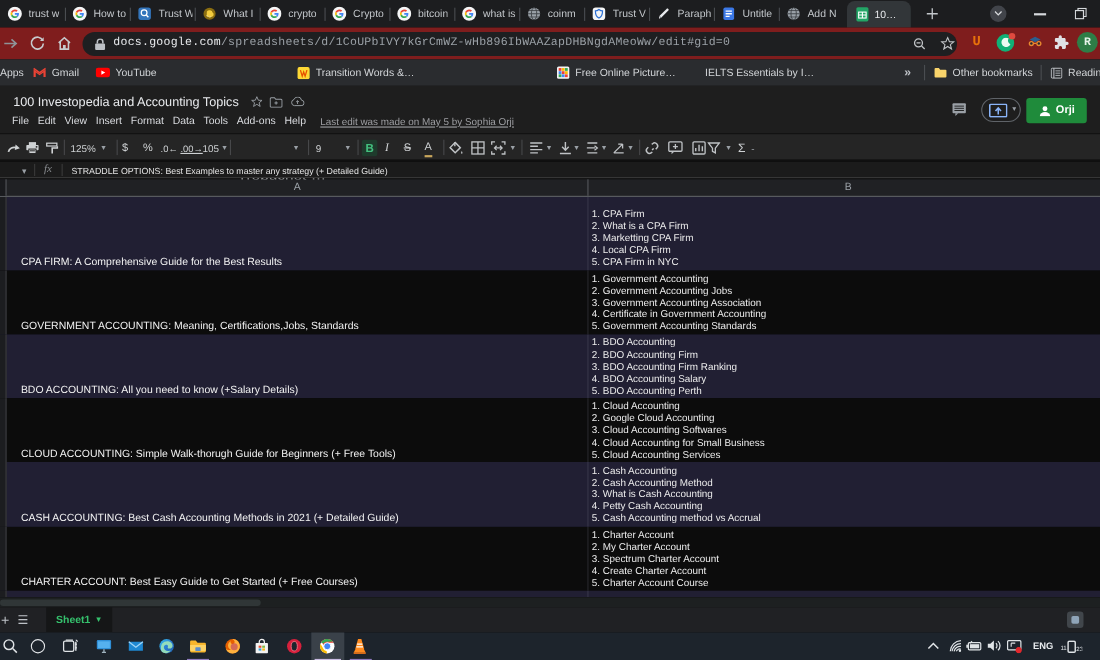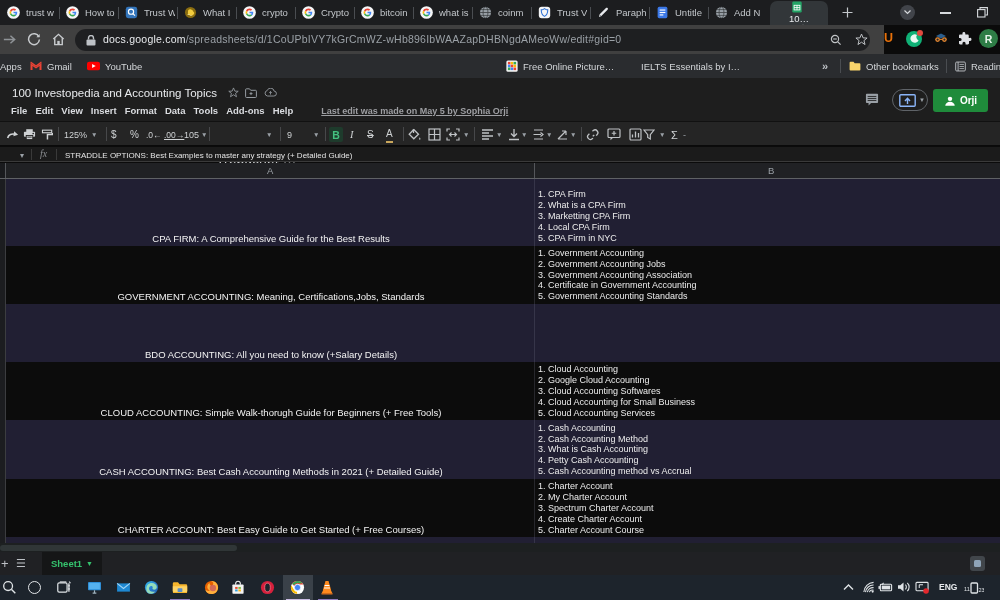--- a/index.html
+++ b/index.html
@@ -7,24 +7,24 @@
     font-family:"Liberation Sans", sans-serif; }
   #stage { position:relative; width:1000px; height:600px; }
 
   
   #tabbar { position:absolute; left:0; top:0; width:1000px; height:25px; background:#1c1d1f; }
   .tab { position:absolute; top:0; height:25px; display:flex; align-items:center; }
   .tab .fav { width:13px; height:13px; flex:0 0 13px; margin-right:6px; }
   .tab .t { font-size:9.5px; color:#c3c7cb; white-space:nowrap; overflow:hidden; }
   .tabsep { position:absolute; top:7px; width:1px; height:12px; background:#4a4d51; }
   #activetab { position:absolute; top:1px; height:24px; background:#323639; border-radius:7px 7px 0 0;
-     display:flex; align-items:center; padding:0 8px;flex-direction:column; }
-
-  
-  #addrbar { position:absolute; left:0; top:25px; width:884px; height:29px; background:#404040; }
+     display:flex; align-items:center; padding:0 8px; }
+
+  
+  #addrbar { position:absolute; left:0; top:25px; width:1000px; height:29px; background:#7f1d1d;font-family:Liberation Mono, monospace; }
   #omnibox { position:absolute; left:75px; top:3.5px; width:795px; height:22px; background:#1e1f21; border-radius:11px; }
 
   
   #bookbar { position:absolute; left:0; top:54px; width:1000px; height:24px; background:#2a2c2f; }
   .bk { position:absolute; top:0; height:24px; display:flex; align-items:center; }
   .bk .t { font-size:9.5px; color:#d3d6d9; margin-left:5px; white-space:nowrap; }
 
   
   #shead { position:absolute; left:0; top:78px; width:1000px; height:43px; background:#1e1e1e; }
   .menuitem { font-size:9.5px; color:#dadce0; margin-right:8px; }
@@ -39,21 +39,21 @@
 
   
   #colhead { position:absolute; left:0; top:163px; width:1000px; height:15.5px; background:#202124; border-bottom:1px solid #5f6165; }
   #colhead .lbl { position:absolute; top:2px; font-size:9.5px; color:#9aa0a6; }
 
   
   #grid { position:absolute; left:0; top:178.5px; width:1000px; height:364.5px; overflow:hidden; }
   .row { position:absolute; left:0; width:1000px; }
   .rp { background:#211f33; }
   .rb { background:#0c0c0c; }
-  .acell { position:absolute; left:9px; bottom:2px; width:524px; font-size:9.5px; color:#f3f3f3; white-space:nowrap;text-align:center; }
+  .acell { position:absolute; left:19px; bottom:2px; width:524px; font-size:9.5px; color:#f3f3f3; white-space:nowrap; }
   .bcell { position:absolute; left:538px; bottom:1.5px; font-size:9px; line-height:10.9px; color:#ececec; white-space:nowrap; }
   .stub { position:absolute; left:0; top:0; bottom:0; width:5.5px; background:#1c1d20; border-right:1px solid #3c3d40; }
   .vline { position:absolute; left:534px; top:0; bottom:0; width:1px; background:rgba(120,120,140,0.25); }
 
   
   #hscroll { position:absolute; left:0; top:543px; width:1000px; height:9px; background:#1d2021; }
   #hthumb { position:absolute; left:0; top:544.5px; width:237px; height:6.5px; background:#303637; border-radius:3px; }
   #sheetbar { position:absolute; left:0; top:552px; width:1000px; height:23px; background:#202124; }
   #taskbar { position:absolute; left:0; top:575px; width:1000px; height:25px; background:#1d242c; }
 </style>
@@ -267,20 +267,27 @@
         </svg>
         <span class="t">Gmail</span>
       </div>
     <div class="bk" style="left:87px;">
         <svg width="13" height="10" viewBox="0 0 24 18">
           <rect x="0" y="1" width="24" height="16" rx="4" fill="#f00"></rect>
           <path d="M9.5 5.5 L16 9 L9.5 12.5 Z" fill="#fff"></path>
         </svg>
         <span class="t">YouTube</span>
       </div>
+    <div class="bk" style="left:270px;">
+        <svg width="12" height="11" viewBox="0 0 16 16">
+          <rect width="16" height="16" rx="2.5" fill="#fdd835"></rect>
+          <path d="M2 4 L4.4 12 L6.3 6.5 L8.2 12 L10.6 4" transform="translate(1.8 0)" fill="none" stroke="#e65100" stroke-width="1.7"></path>
+        </svg>
+        <span class="t">Transition Words &amp;…</span>
+      </div>
     <div class="bk" style="left:506px;">
         <svg width="12" height="12" viewBox="0 0 16 16">
           <rect x="0.5" y="0.5" width="15" height="15" rx="2" fill="#f5f5f5"></rect>
           <rect x="2.5" y="2.5" width="3.4" height="3.4" fill="#ea4335"></rect>
           <rect x="6.3" y="2.5" width="3.4" height="3.4" fill="#fbbc05"></rect>
           <rect x="10.1" y="2.5" width="3.4" height="3.4" fill="#34a853"></rect>
           <rect x="2.5" y="6.3" width="3.4" height="3.4" fill="#4285f4"></rect>
           <rect x="6.3" y="6.3" width="3.4" height="3.4" fill="#ea4335"></rect>
           <rect x="10.1" y="6.3" width="3.4" height="3.4" fill="#fbbc05"></rect>
           <rect x="2.5" y="10.1" width="3.4" height="3.4" fill="#34a853"></rect>
@@ -341,31 +348,31 @@
         <path d="M8.5 10 V4.5 M6 7 L8.5 4.2 L11 7" fill="none" stroke="#8ab4f8" stroke-width="1.4"></path>
       </svg>
     <span style="position:absolute;left:919px;top:19px;font-size:6px;color:#9aa0a6;">▼</span>
     <div style="position:absolute;left:933px;top:11px;width:55px;height:23px;background:#1f8b3b;border-radius:3px;display:flex;align-items:center;justify-content:center;">
       <svg style="width:12px;height:10px;margin-right:4px;" viewBox="0 0 14 11">
           <circle cx="7" cy="3" r="2.6" fill="#fff"></circle>
           <path d="M1.5 11 a5.5 4.5 0 0 1 11 0 Z" fill="#fff"></path>
         </svg>
       <span style="font-size:10px;font-weight:bold;color:#fff;">Orji</span>
     </div>
-    <div style="position:absolute;left:11px;top:27px;display:flex;font-weight:bold;">
+    <div style="position:absolute;left:11px;top:27px;display:flex;">
       <span class="menuitem">File</span>
         <span class="menuitem">Edit</span>
         <span class="menuitem">View</span>
         <span class="menuitem">Insert</span>
         <span class="menuitem">Format</span>
         <span class="menuitem">Data</span>
         <span class="menuitem">Tools</span>
         <span class="menuitem">Add-ons</span>
         <span class="menuitem">Help</span>
-      <span style="font-size:9px;color:#9e9fa3;text-decoration:underline;margin-left:20px;position:relative;top:1px;">Last edit was made on May 5 by Sophia Orji</span>
+      <span style="font-size:9px;color:#9e9fa3;text-decoration:underline;margin-left:5px;position:relative;top:1px;">Last edit was made on May 5 by Sophia Orji</span>
     </div>
   </div>
 
   <div id="toolbar">
     <svg class="ticon" style="left:6px;width:13px;" viewBox="0 0 14 12">
         <path d="M1.8 9.8 C2.6 6.2 6.2 4.8 9.6 5.8" fill="none" stroke="#cfd2d4" stroke-width="1.7"></path>
         <path d="M8.8 2.6 L13 6.3 L8 7.9 Z" fill="#cfd2d4"></path>
       </svg>
     <svg class="ticon" style="left:23px;width:13px;" viewBox="0 0 14 13">
         <rect x="3.5" y="0.8" width="7" height="3.2" fill="#cfd2d4"></rect>
@@ -477,20 +484,21 @@
         <div class="stub"></div>
     </div>
     <div class="row rb" style="top:67px; height:58.3px;">
       <div class="acell">GOVERNMENT ACCOUNTING: Meaning, Certifications,Jobs, Standards</div>
       <div class="bcell">1. Government Accounting<br>2. Government Accounting Jobs<br>3. Government Accounting Association<br>4. Certificate in Government Accounting<br>5. Government Accounting Standards</div>
       <div class="vline"></div>
         <div class="stub"></div>
     </div>
     <div class="row rp" style="top:125.3px; height:58.3px;">
       <div class="acell">BDO ACCOUNTING: All you need to know (+Salary Details)</div>
+      <div class="bcell">1. BDO Accounting<br>2. BDO Accounting Firm<br>3. BDO Accounting Firm Ranking<br>4. BDO Accounting Salary<br>5. BDO Accounting Perth</div>
       <div class="vline"></div>
         <div class="stub"></div>
     </div>
     <div class="row rb" style="top:183.6px; height:58.3px;">
       <div class="acell">CLOUD ACCOUNTING: Simple Walk-thorugh Guide for Beginners (+ Free Tools)</div>
       <div class="bcell">1. Cloud Accounting<br>2. Google Cloud Accounting<br>3. Cloud Accounting Softwares<br>4. Cloud Accounting for Small Business<br>5. Cloud Accounting Services</div>
       <div class="vline"></div>
         <div class="stub"></div>
     </div>
     <div class="row rp" style="top:241.9px; height:58.3px;">

